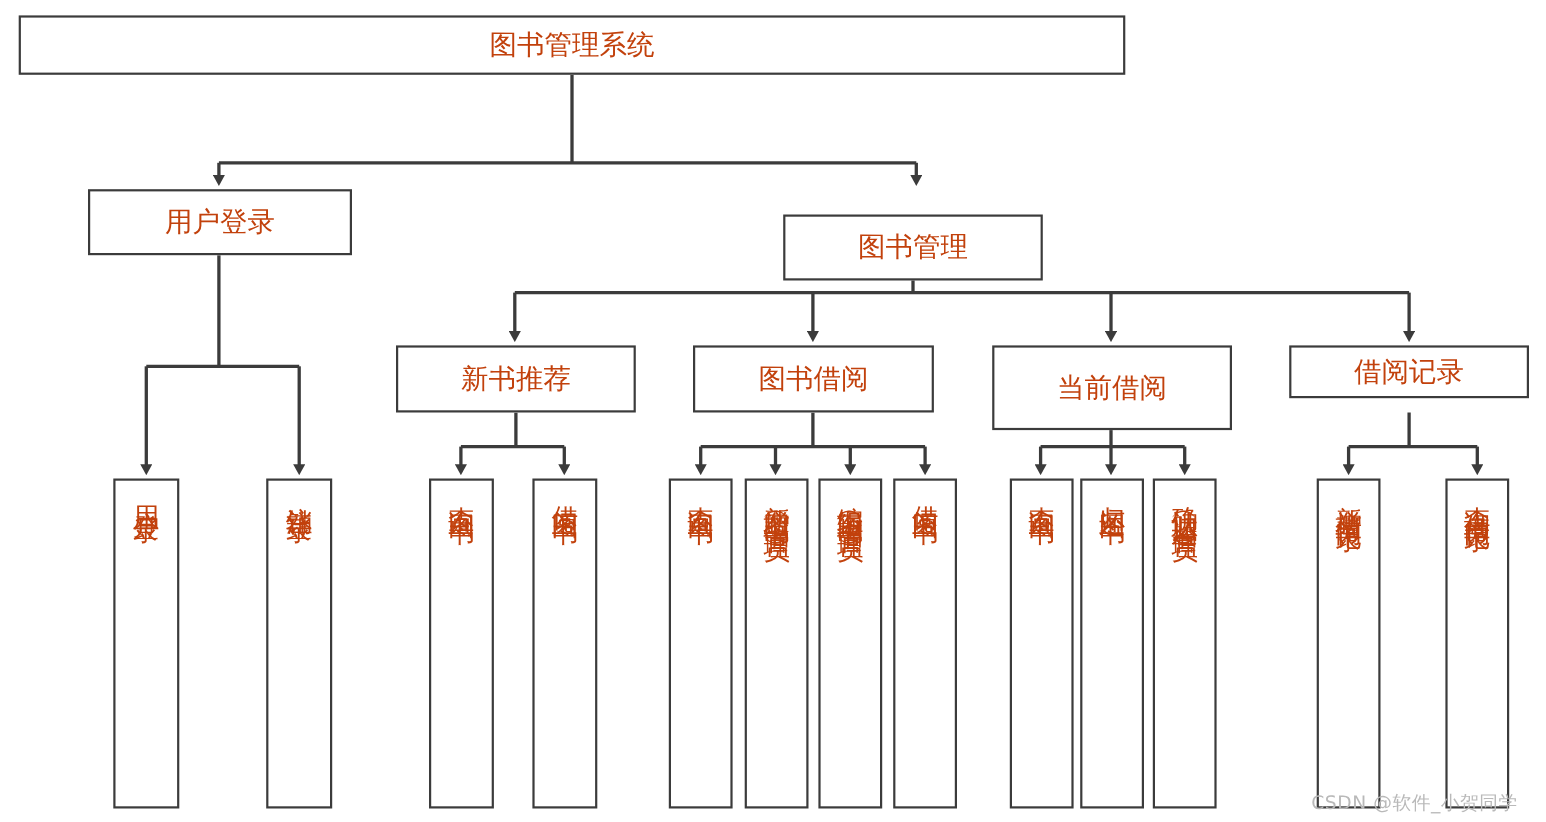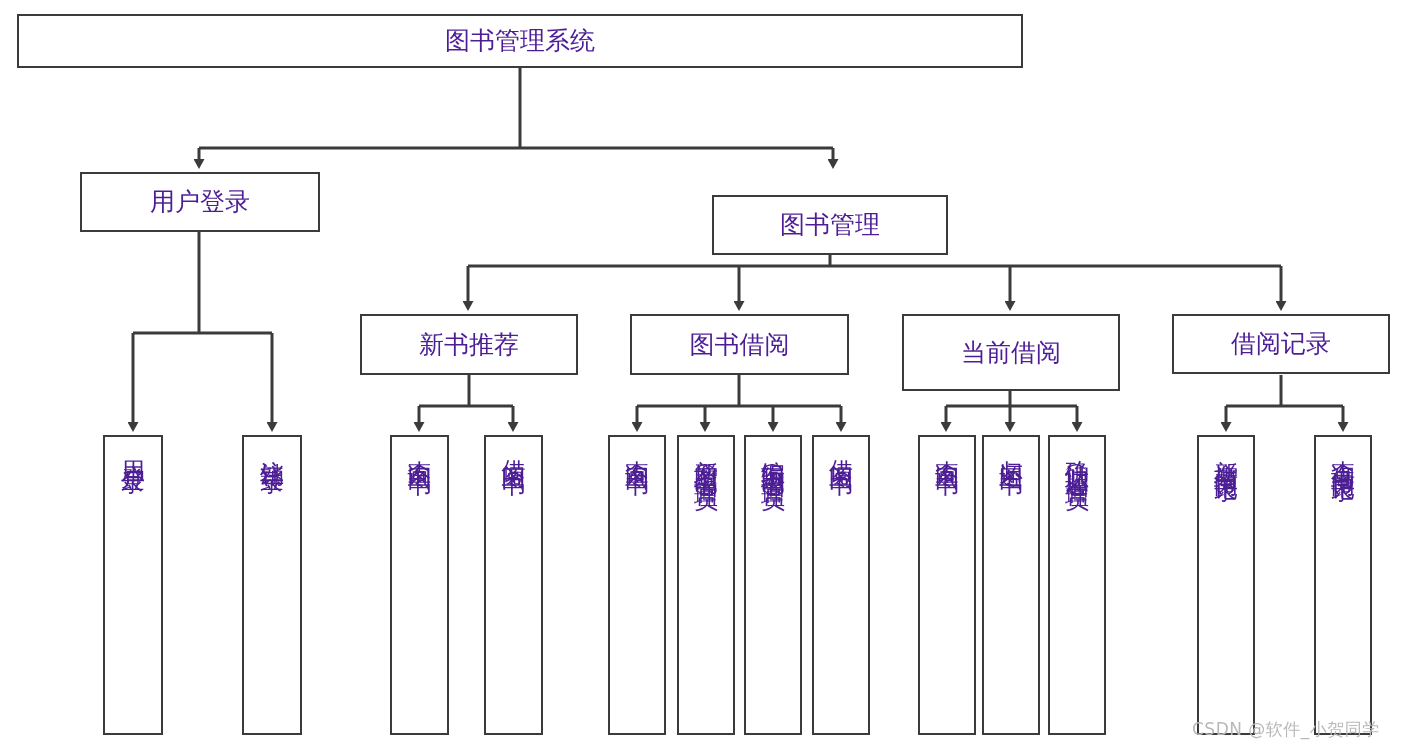--- a/index.html
+++ b/index.html
@@ -29,21 +29,21 @@
     position: absolute;
     box-sizing: border-box;
     background: #ffffff;
     border: 2px solid #3b3b3b;
     display: flex;
     align-items: center;
     justify-content: center;
     z-index: 2;
   }
   .node .label {
-    color: #4c1d95;
+    color: #c2410c;
     text-align: center;
     line-height: 1.12;
     white-space: nowrap;
   }
   .node.horiz .label {
     font-size: 25px;
   }
   .node.root .label {
     font-size: 25px;
   }
@@ -138,21 +138,21 @@
 
   <div class="node horiz" style="left:360px; top:314px; width:218px; height:61px;">
     <span class="label">新书推荐</span>
   </div>
   <div class="node horiz" style="left:630px; top:314px; width:219px; height:61px;">
     <span class="label">图书借阅</span>
   </div>
   <div class="node horiz" style="left:902px; top:314px; width:218px; height:77px;">
     <span class="label">当前借阅</span>
   </div>
-  <div class="node horiz" style="left:1172px; top:314px; width:218px; height:60px;">
+  <div class="node horiz" style="left:1172px; top:314px; width:218px; height:48px;">
     <span class="label">借阅记录</span>
   </div>
 
   <div class="node vert" style="left:103px; top:435px; width:60px; height:300px;">
     <span class="label">用户登录</span>
   </div>
   <div class="node vert" style="left:242px; top:435px; width:60px; height:300px;">
     <span class="label">注销登录</span>
   </div>
 

